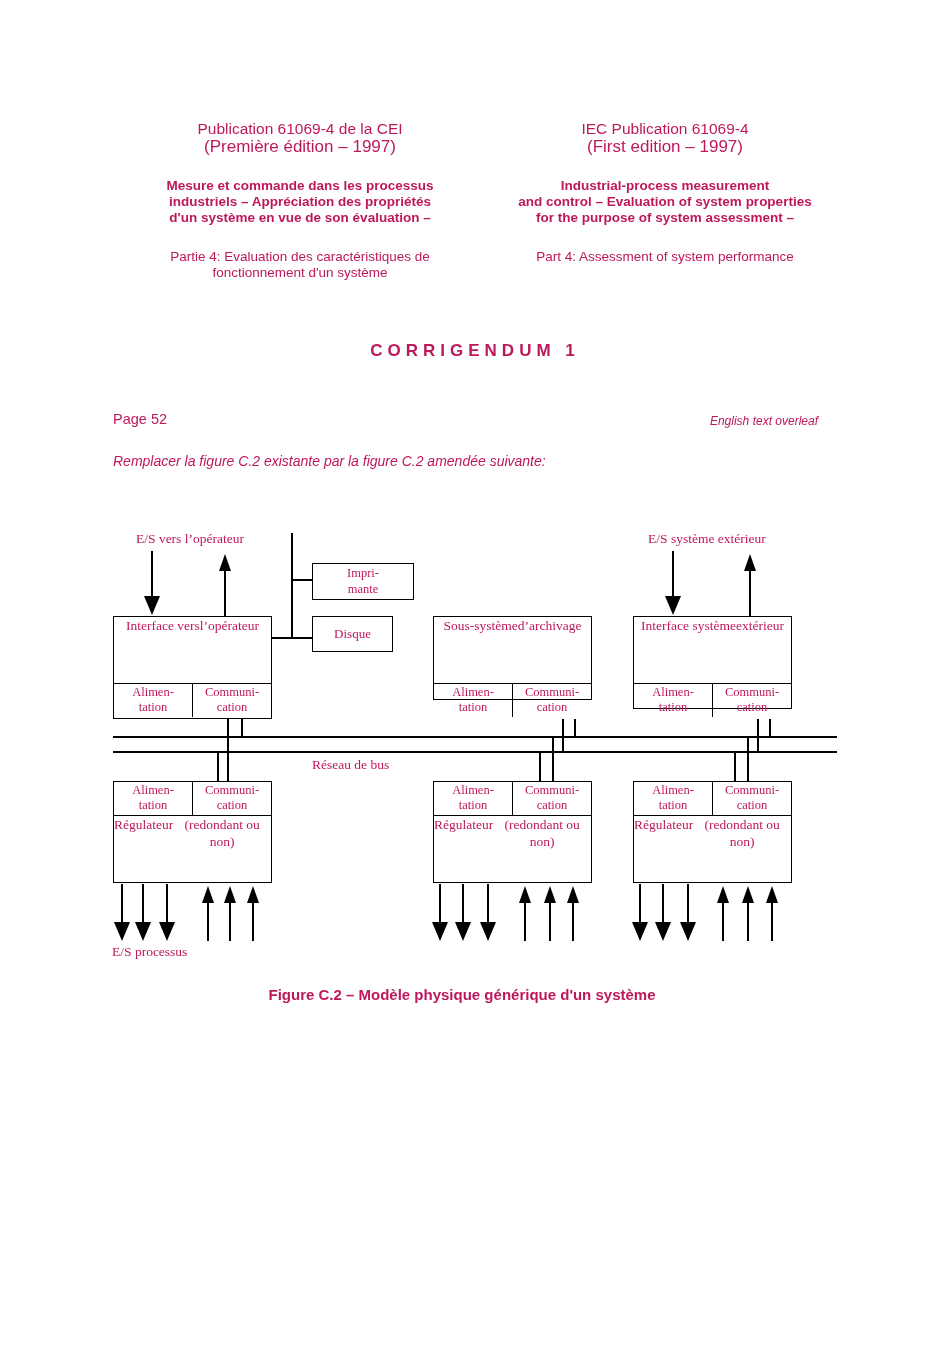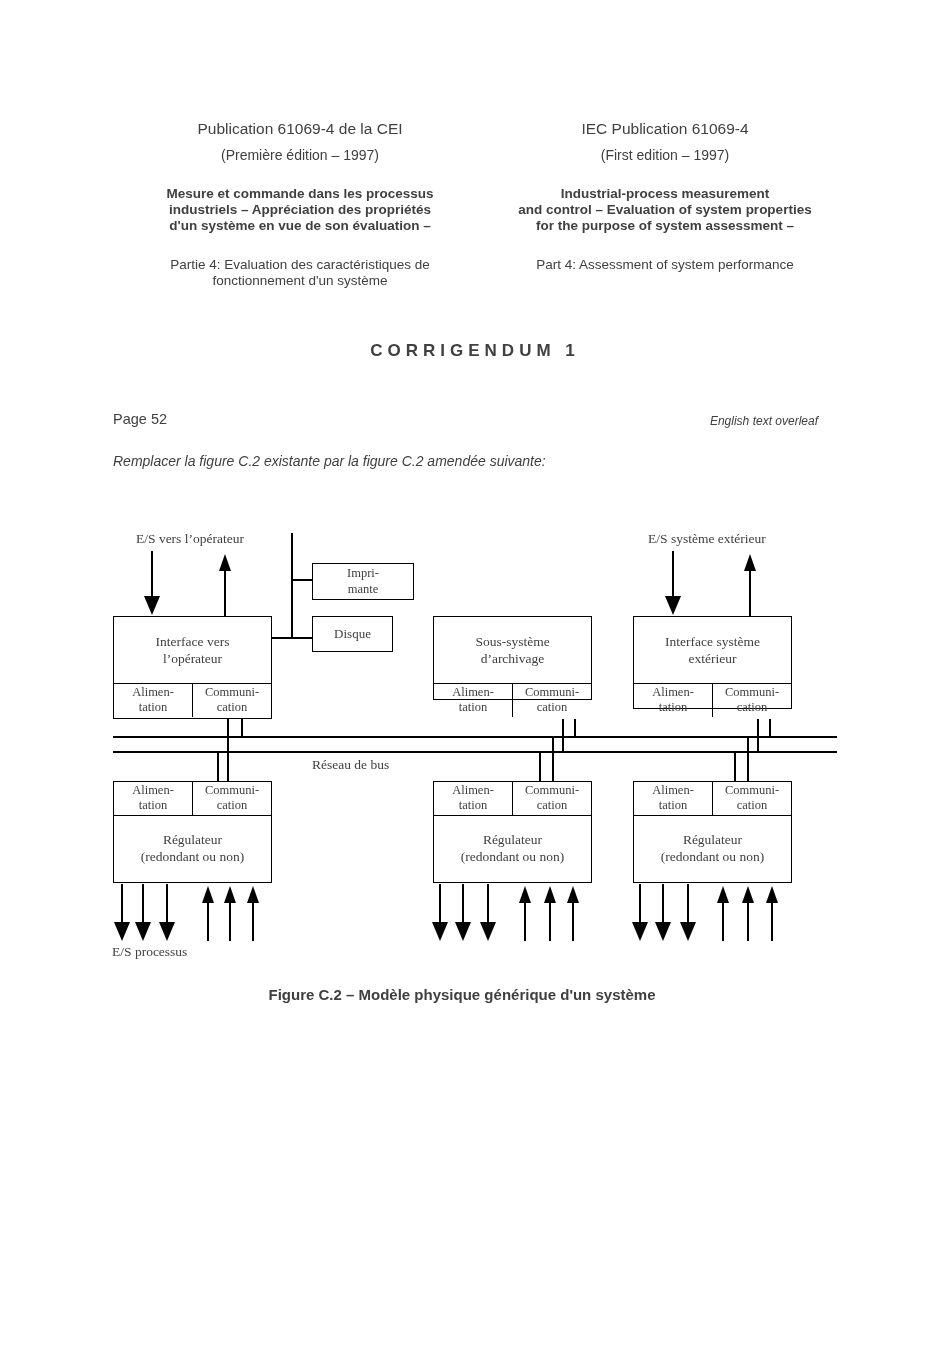--- a/index.html
+++ b/index.html
@@ -1,42 +1,42 @@
 <!DOCTYPE html>
 <html><head>
 <meta charset="utf-8">
 <style>
   html,body{margin:0;padding:0;background:#e8e8e8;}
   .page{
     position:relative;width:950px;height:1345px;background:#ffffff;
-    color:#404040;overflow:hidden;
+    color:#be185d;overflow:hidden;
     font-family:"Liberation Sans", sans-serif;
   }
   
   .hdr-col{position:absolute;top:120px;width:370px;text-align:center;}
   .hdr-pub{font-size:15.5px;line-height:18px;}
-  .hdr-ed{font-size:14px;line-height:14px;margin-top:10px;}
+  .hdr-ed{font-size:17px;line-height:14px;margin-top:2px;}
   .hdr-title{margin-top:24px;font-weight:bold;font-size:13.5px;line-height:16px;}
   .hdr-part{margin-top:23px;font-weight:normal;font-size:13.5px;line-height:16px;}
   .corrigendum{position:absolute;left:0;top:341px;width:950px;text-align:center;
     font-weight:bold;font-size:17px;letter-spacing:5px;}
   .pageref{position:absolute;left:113px;top:411px;font-size:14.5px;}
   .overleaf{position:absolute;left:500px;top:414px;width:318px;text-align:right;
     font-style:italic;font-size:12px;}
   .instruction{position:absolute;left:113px;top:453px;font-style:italic;font-size:14px;}
   .caption{position:absolute;left:0;top:986px;width:924px;text-align:center;
     font-weight:bold;font-size:15px;}
   
   .dlabel{position:absolute;font-family:"Liberation Serif", serif;font-size:13.5px;white-space:nowrap;}
   .pbox{position:absolute;border:1.5px solid #000;background:#fff;box-sizing:border-box;
     font-family:"Liberation Serif", serif;font-size:13px;line-height:15.5px;text-align:center;
     display:flex;flex-direction:column;justify-content:center;}
   .unit{position:absolute;width:159px;border:1.5px solid #000;background:#fff;box-sizing:border-box;
     font-family:"Liberation Serif", serif;text-align:center;}
-  .unit-main{display:flex;flex-direction:column;justify-content:center;
+  .unit-main{display:flex;flex-direction:row;justify-content:center;
     font-size:13.5px;line-height:17px;}
   .unit.top .unit-main{height:66px;}
   .unit.bottom .unit-main{height:64px;}
   .unit-sub{display:flex;}
   .unit.top .unit-sub{border-top:1.5px solid #000;}
   .unit.bottom .unit-sub{border-bottom:1.5px solid #000;}
   .cell{flex:1;font-size:12.5px;line-height:15px;padding:1px 0 2px;}
   .cell + .cell{border-left:1.5px solid #000;}
   .hline,.vline{position:absolute;background:#000;}
   .hline{height:1.5px;}

